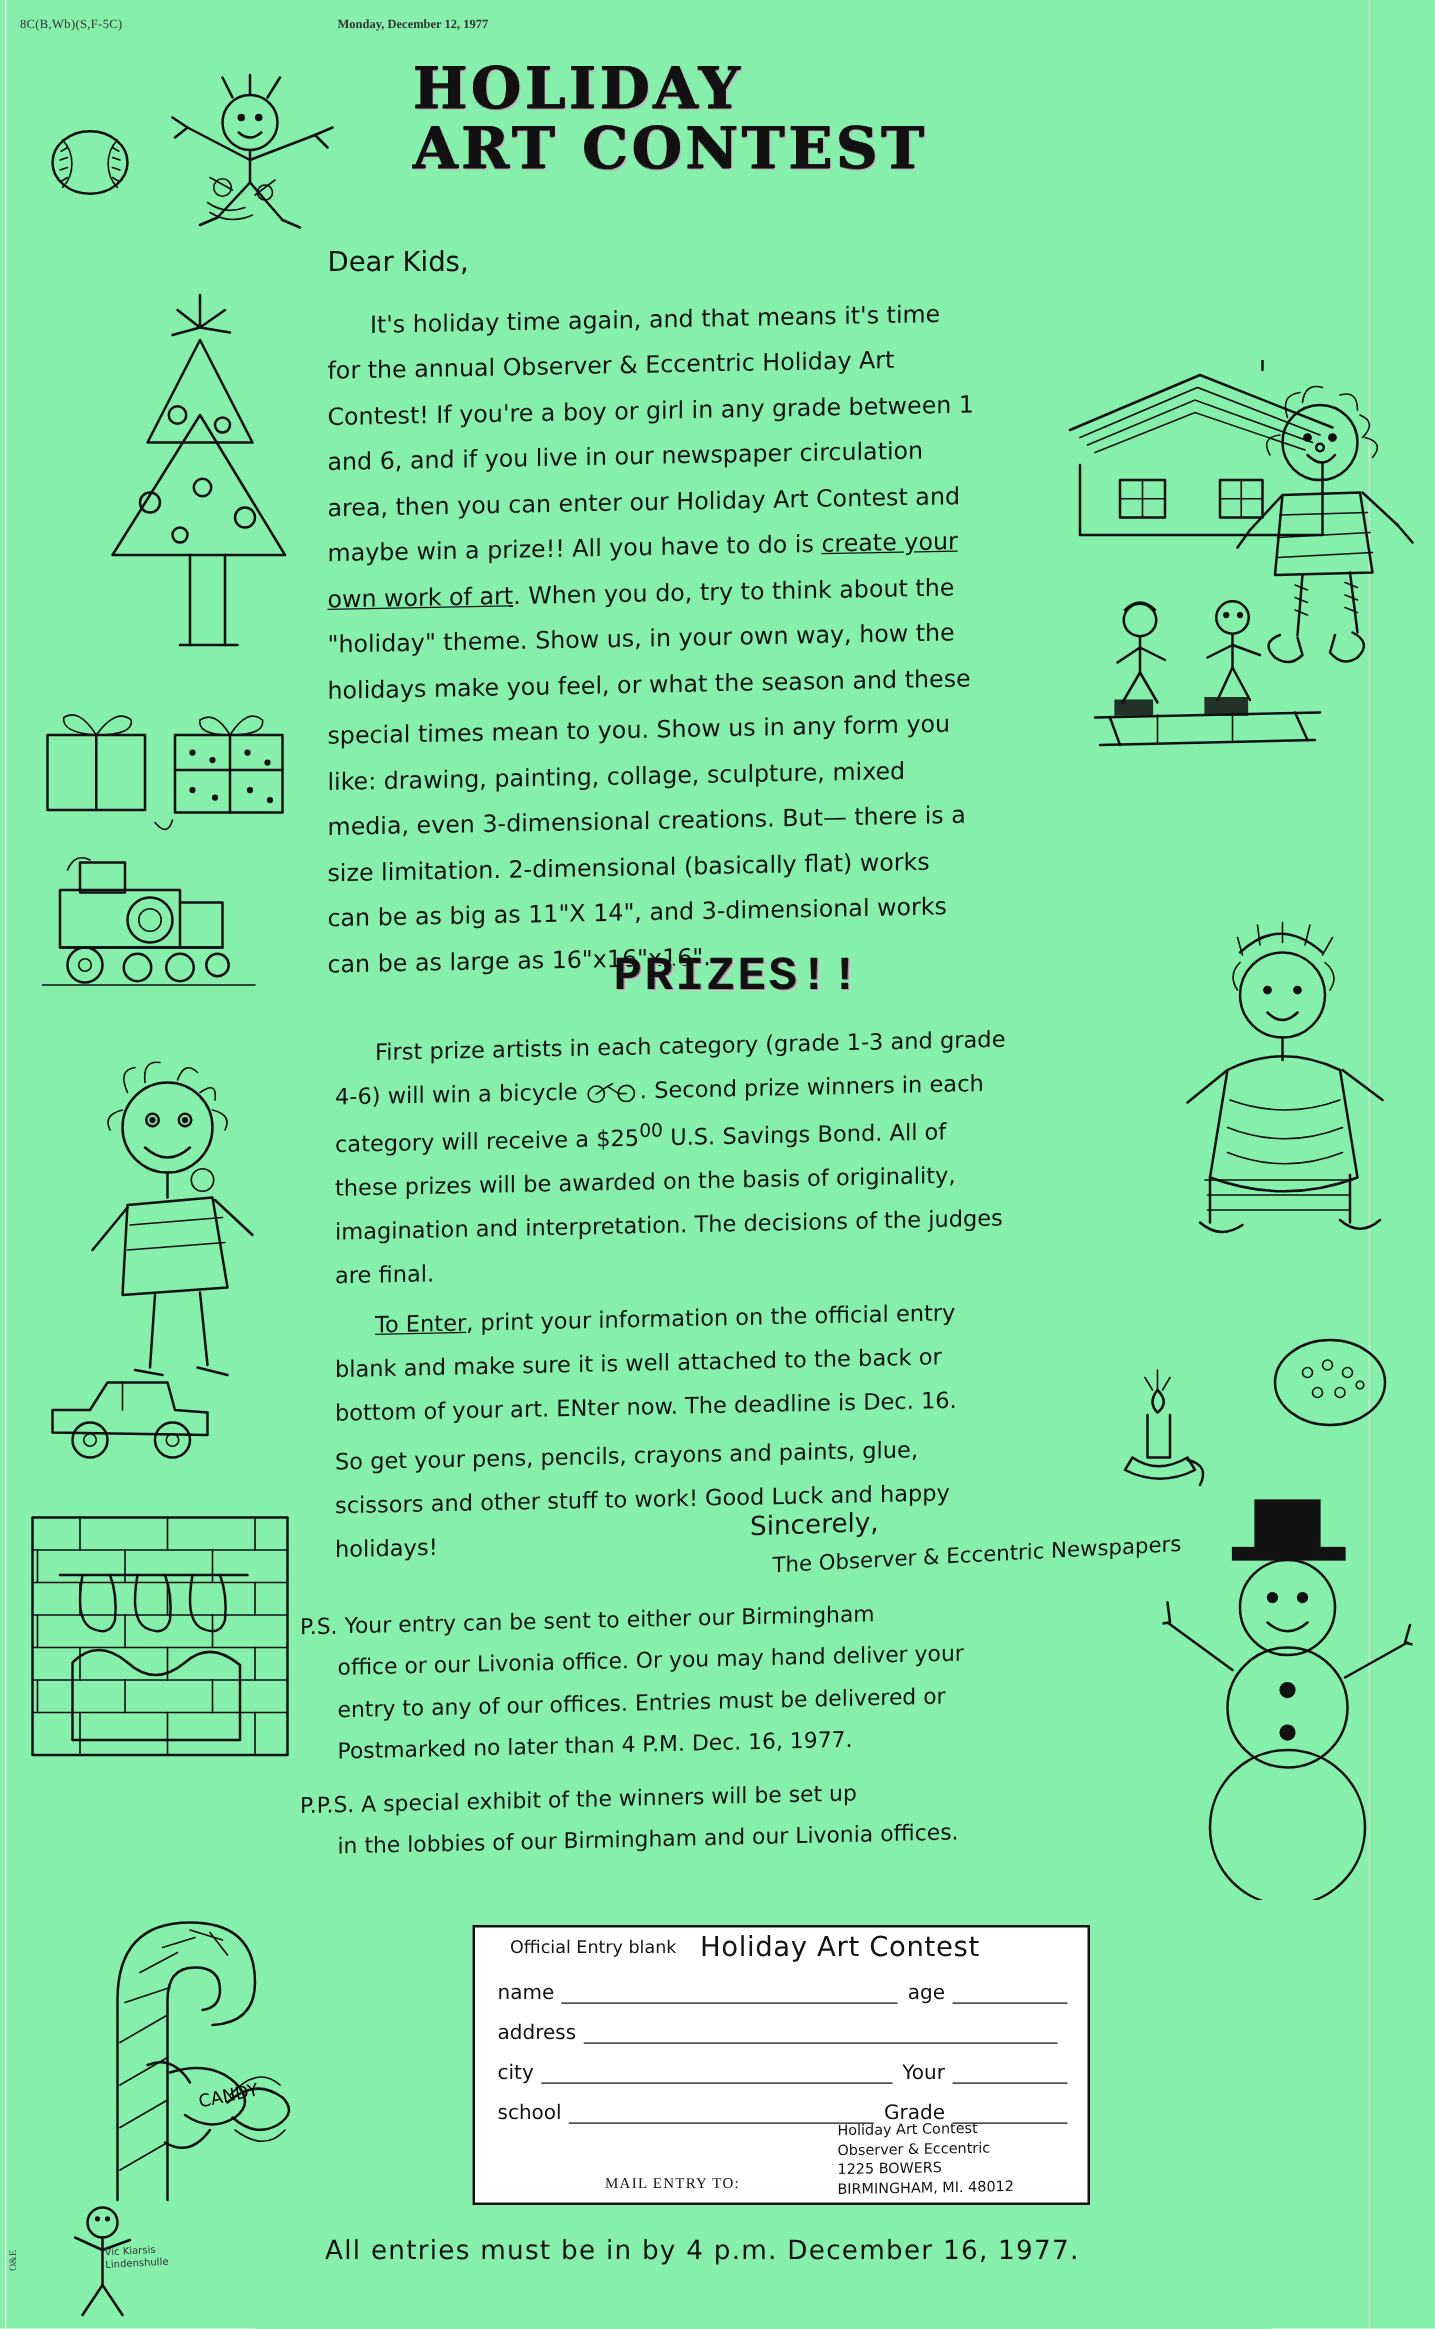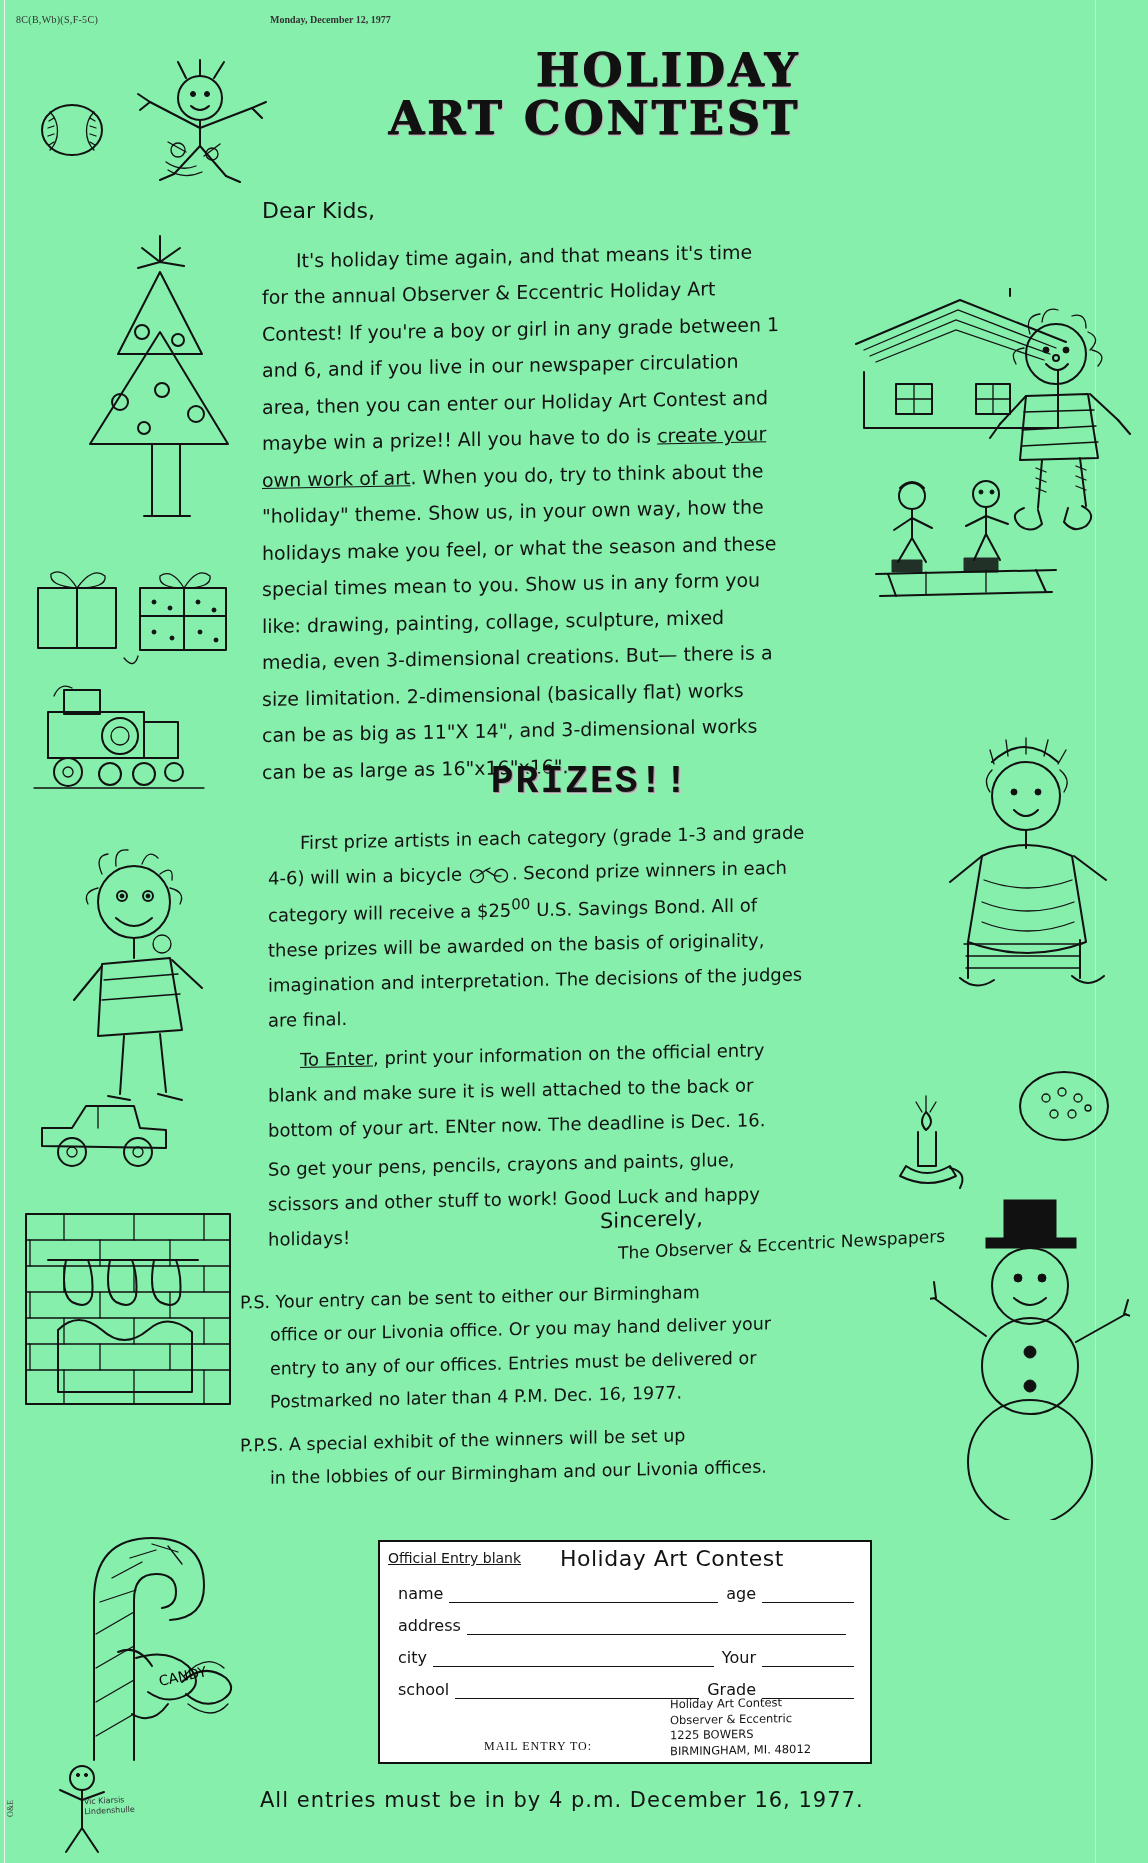--- a/index.html
+++ b/index.html
@@ -52,21 +52,21 @@
   }
   .cm-right { right: 52px; top: 0; width: 1px; height: 1863px; background:#ddd;}
   .cm-left { left: 4px; top: 0; width: 1px; height: 1863px; background:#f0f0f0;}
 
   
   .title-block {
     position: absolute;
     top: 46px;
     left: 330px;
     width: 470px;
-    text-align: right;
+    text-align: left;
   }
   .display-title {
     font-family: "DejaVu Serif", serif;
     font-weight: bold;
     font-size: 46px;
     letter-spacing: 3px;
     line-height: 1.05;
     color: #111;
     text-shadow:
       1px 0 0 #111,
@@ -163,24 +163,23 @@
     top: 1540px;
     left: 378px;
     width: 490px;
     height: 220px;
     border: 2px solid #111;
     background: #fff;
   }
   .entry-box .eb-head {
     position: absolute;
     top: 8px;
-    left: 8px;
+    left: 28px;
     font-family: "DejaVu Sans", sans-serif;
     font-size: 14px;
-    text-decoration: underline;
   }
   .entry-box .eb-title {
     position: absolute;
     top: 4px;
     left: 180px;
     font-family: "DejaVu Sans", sans-serif;
     font-size: 22px;
     letter-spacing: 0.5px;
   }
   .fields {

